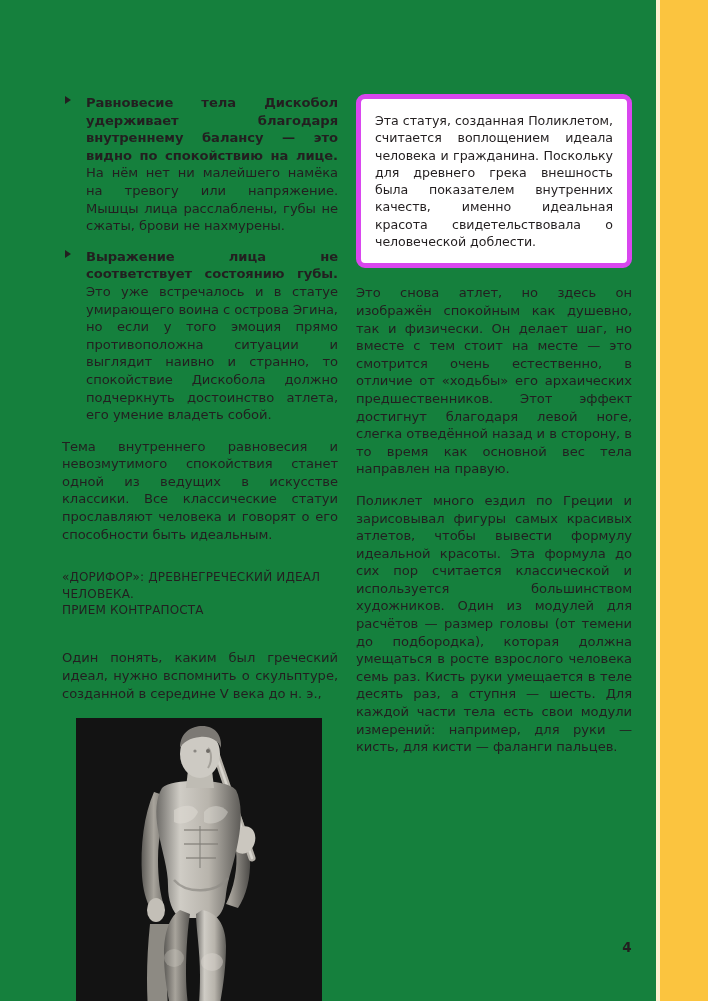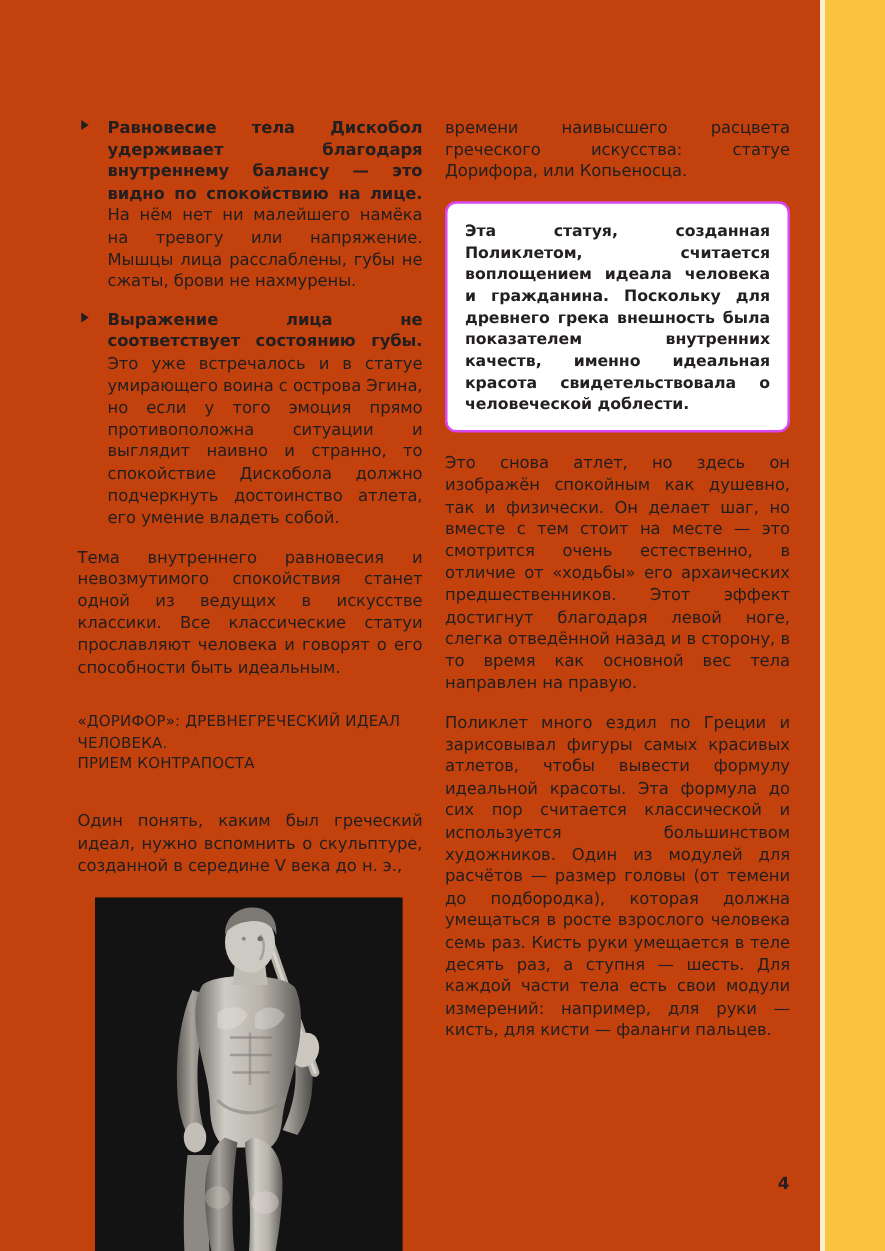--- a/index.html
+++ b/index.html
@@ -4,21 +4,21 @@
 <style>
   html, body {
     margin: 0;
     padding: 0;
     background: #ffffff;
   }
   .page {
     position: relative;
     width: 708px;
     height: 1001px;
-    background: #c2410c;
+    background: #15803d;
     overflow: hidden;
     font-family: "DejaVu Sans", "Liberation Sans", sans-serif;
     color: #231f20;
   }
   
   .edge-tab {
     position: absolute;
     top: 0;
     right: 0;
     width: 48px;
@@ -88,26 +88,25 @@
     font-size: 12px;
     line-height: 16.4px;
     font-weight: normal;
     letter-spacing: 0.15px;
     text-transform: none;
   }
 
   
   .callout {
     box-sizing: border-box;
-    border: 2px solid #d946ef;
+    border: 5px solid #d946ef;
     border-radius: 9px;
     padding: 13px 14px 13px 14px;
     margin: 0 0 16px 0;
     background: #ffffff;
-    font-weight: bold;
   }
   .callout p {
     margin: 0;
     font-size: 12.6px;
     line-height: 17.3px;
     text-align: justify;
     letter-spacing: -0.05px;
   }
 
   
@@ -221,21 +220,20 @@
         <path d="M104,192 C94,198 88,214 88,236 C88,258 92,280 96,296 C98,306 100,312 102,316 L116,316 C114,300 110,280 110,256 C110,230 112,208 114,196 Z" fill="url(#marbleDim)"></path>
         <ellipse cx="98" cy="240" rx="10" ry="9" fill="#cecbc4" opacity="0.35"></ellipse>
         <path d="M96,306 L114,306 L118,318 L90,318 Z" fill="#bab6af"></path>
       </svg>
     </div>
 
   </div>
 
   <div class="col col-right">
 
-    <p class="body">времени наивысшего расцвета греческого искусства: статуе Дорифора, или Копьеносца.</p>
 
     <div class="callout">
       <p>Эта статуя, созданная Поликлетом, считается воплощением идеала человека и гражданина. Поскольку для древнего грека внешность была показателем внутренних качеств, именно идеальная красота свидетельствовала о человеческой доблести.</p>
     </div>
 
     <p class="body">Это снова атлет, но здесь он изображён спокойным как душевно, так и физически. Он делает шаг, но вместе с тем стоит на месте — это смотрится очень естественно, в отличие от «ходьбы» его архаических предшественников. Этот эффект достигнут благодаря левой ноге, слегка отведённой назад и в сторону, в то время как основной вес тела направлен на правую.</p>
 
     <p class="body">Поликлет много ездил по Греции и зарисовывал фигуры самых красивых атлетов, чтобы вывести формулу идеальной красоты. Эта формула до сих пор считается классической и используется большинством художников. Один из модулей для расчётов — размер головы (от темени до подбородка), которая должна умещаться в росте взрослого человека семь раз. Кисть руки умещается в теле десять раз, а ступня — шесть. Для каждой части тела есть свои модули измерений: например, для руки — кисть, для кисти — фаланги пальцев.</p>
 
 

